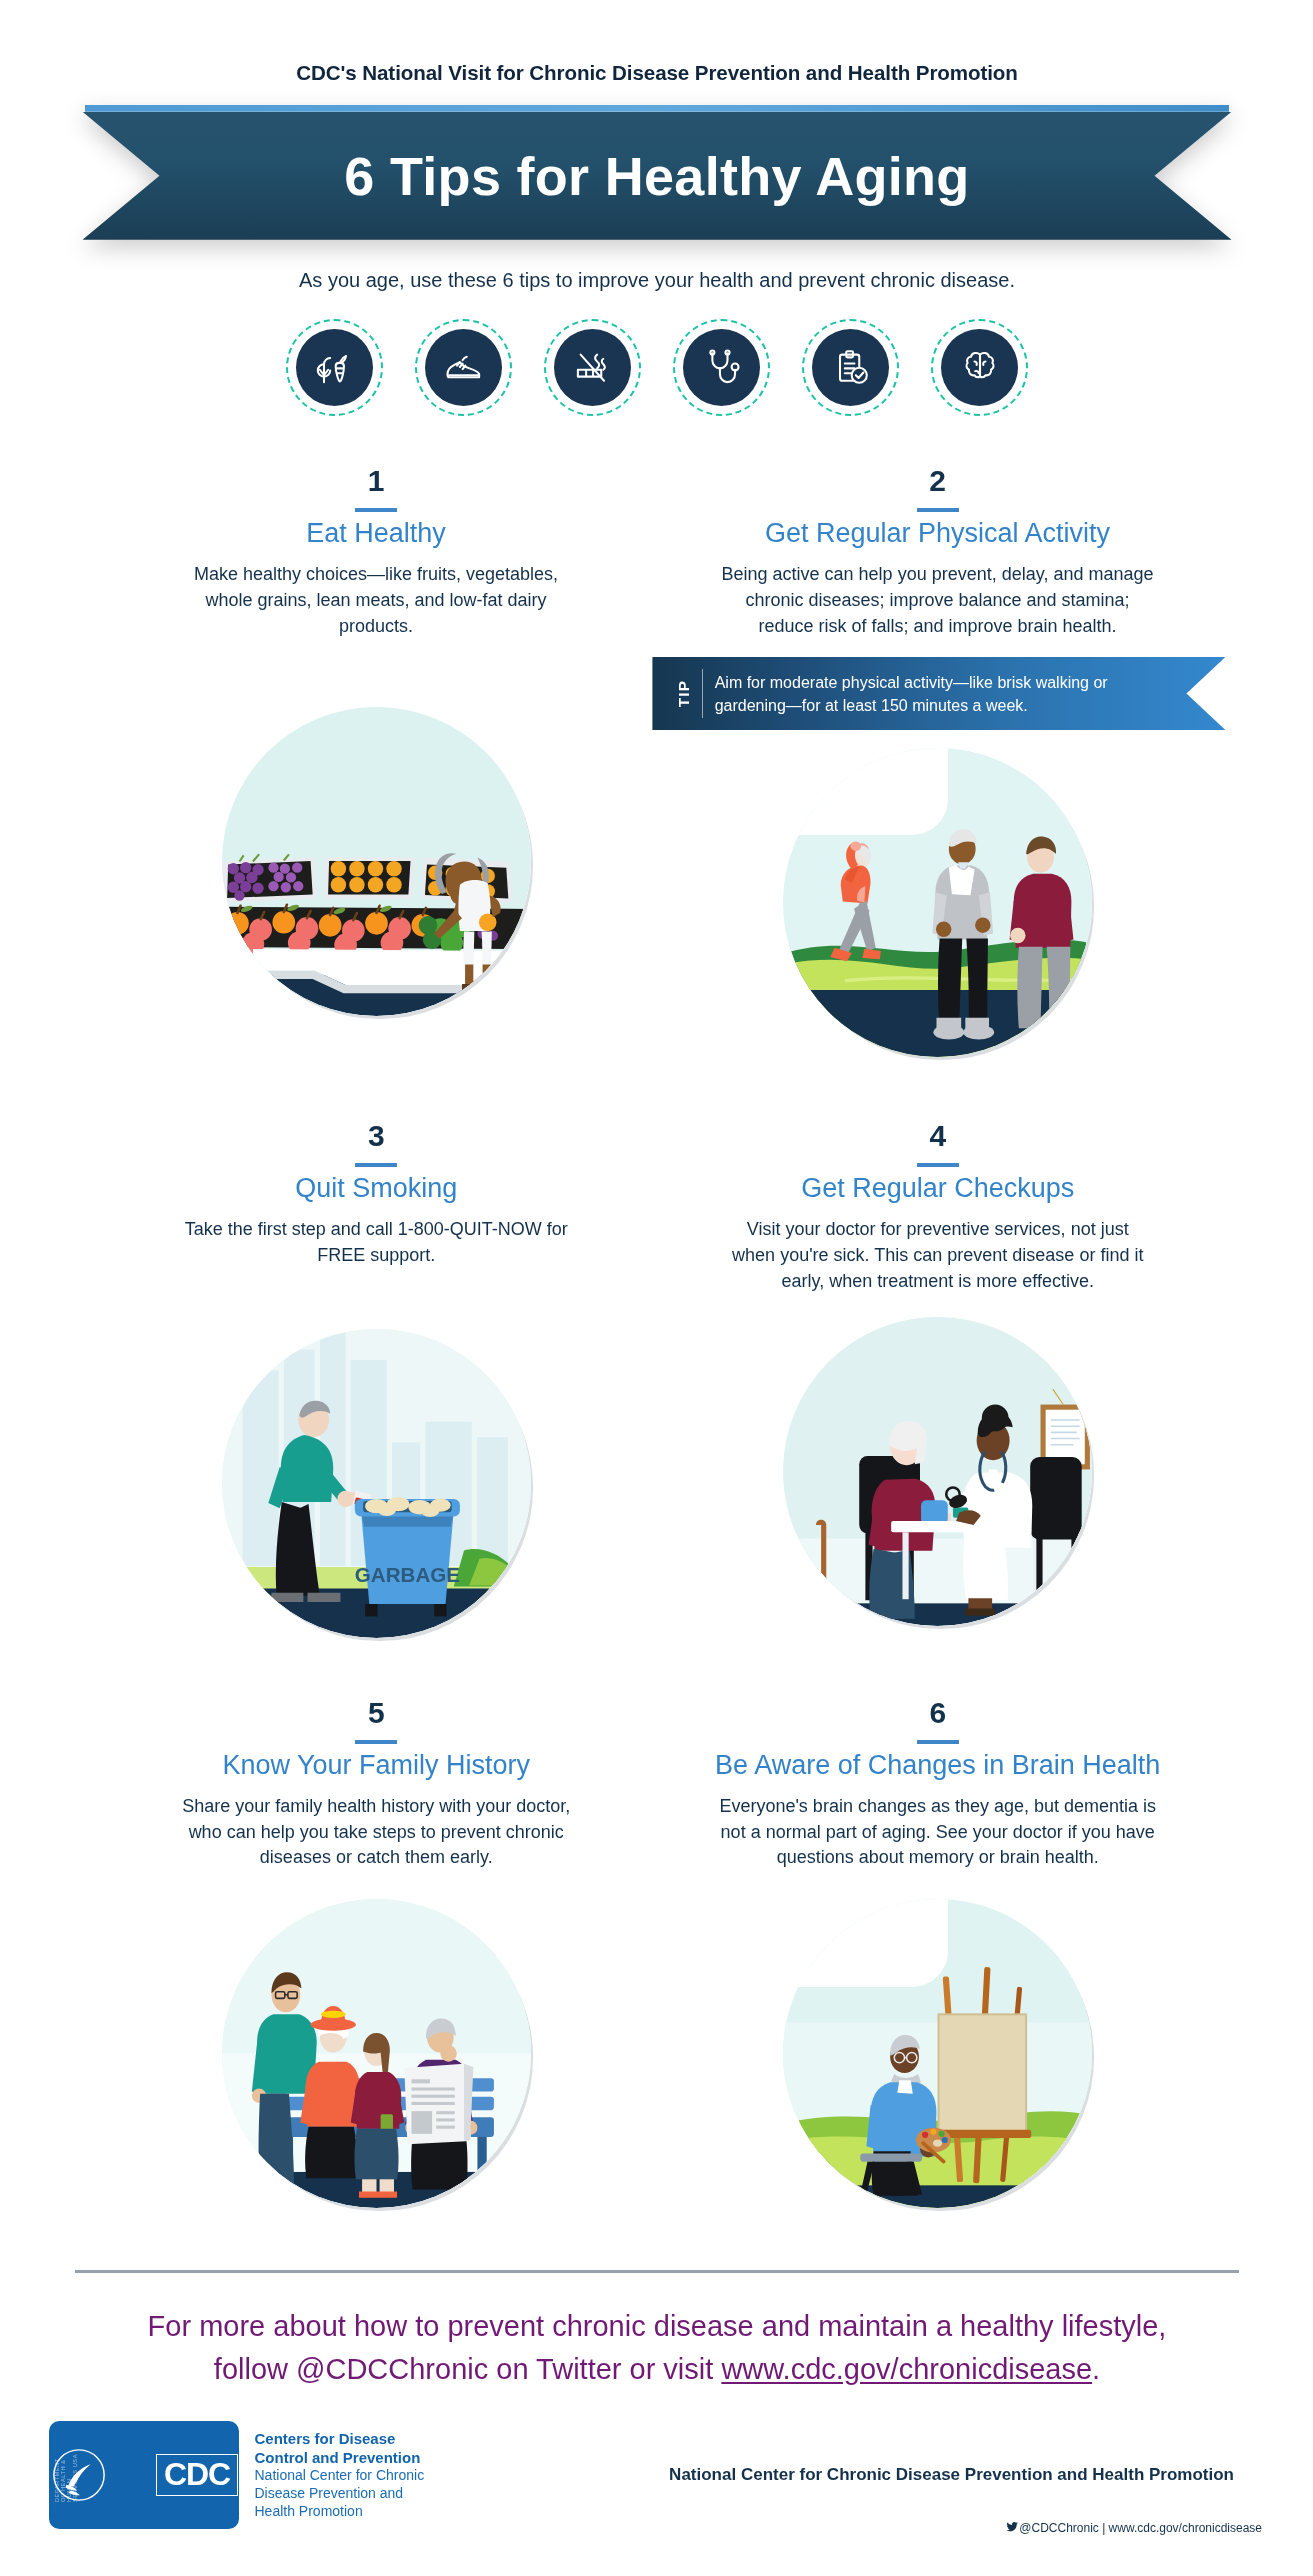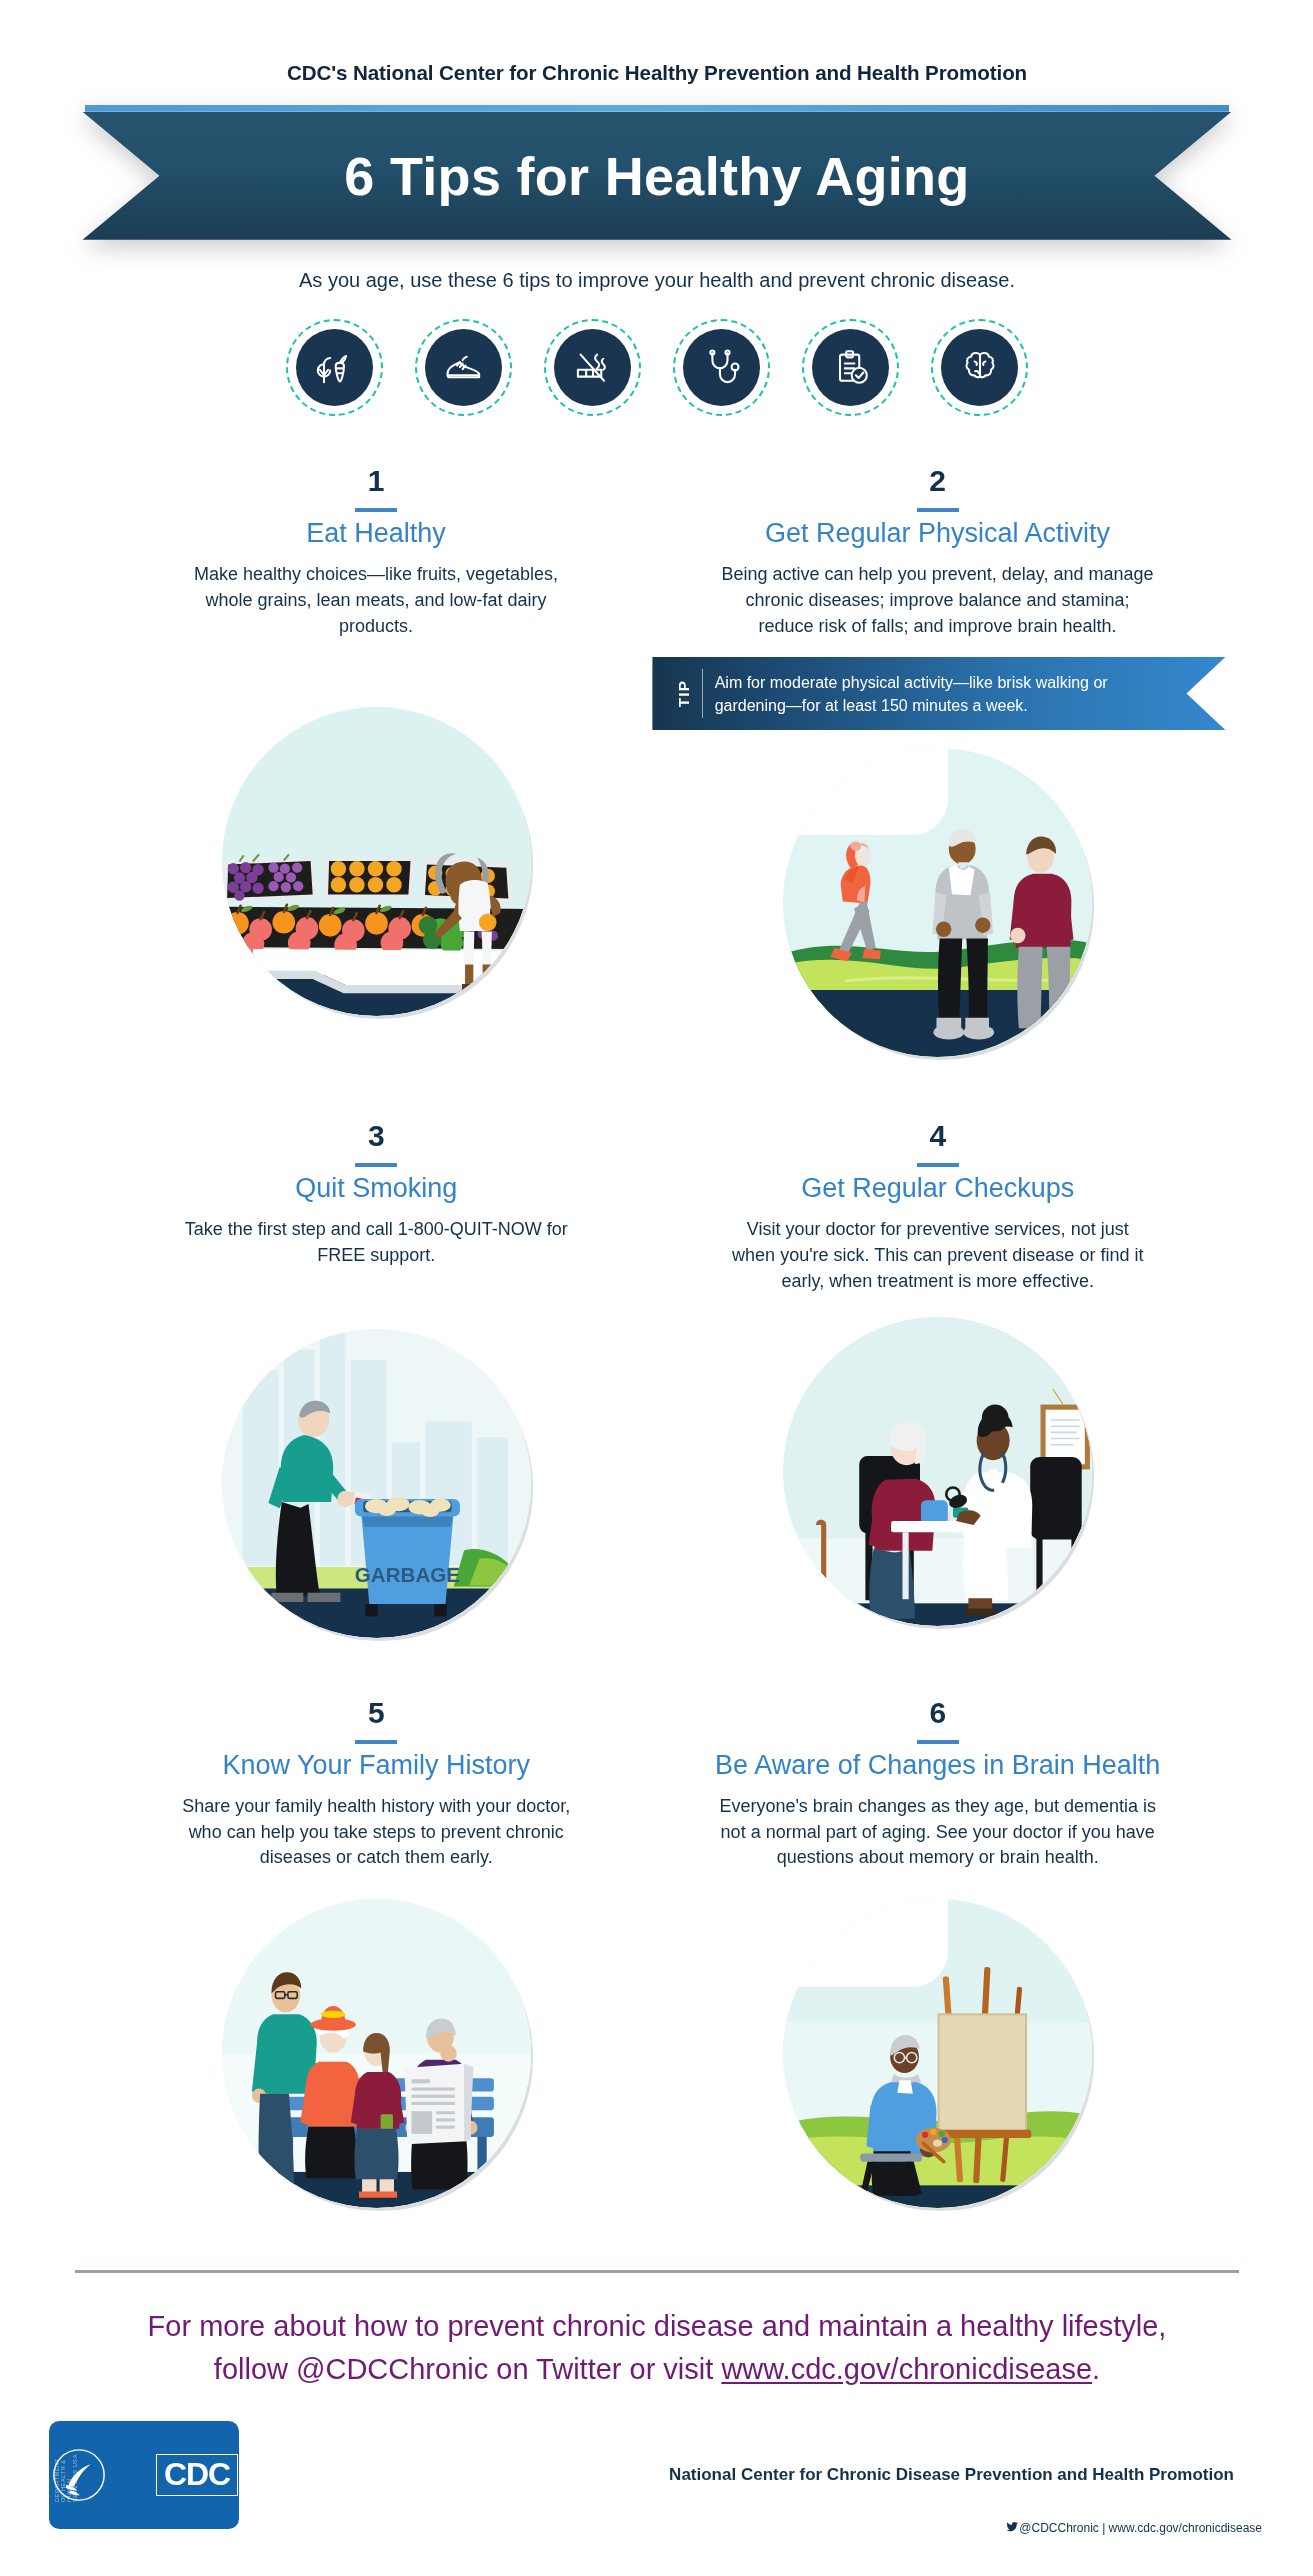--- a/index.html
+++ b/index.html
@@ -256,21 +256,21 @@
     right: 52px; bottom: -6.2px;
     font-size: 12px;
     color: #14314c;
     display: flex; align-items: flex-start; gap: 0;
   }
   .handle svg { width: 14.4px; height: 12.4px; }
 </style>
 </head>
 <body>
 
-<div class="kicker">CDC's National Center for Chronic Healthy Prevention and Health Promotion</div>
+<div class="kicker">CDC's National Visit for Chronic Disease Prevention and Health Promotion</div>
 
 <div class="ribbon-wrap">
   <div class="ribbon-top"></div>
   <div class="ribbon-shape">
     <div class="ribbon-title">6 Tips for Healthy Aging</div>
   </div>
 </div>
 
 <div class="intro">As you age, use these 6 tips to improve your health and prevent chronic disease.</div>
 
@@ -922,20 +922,27 @@
       <path d="M38 84c4-18 18-32 38-40-14 14-22 26-26 40z" fill="#ffffff"></path>
       <path d="M44 72c8-16 22-28 40-34-14 12-24 24-30 38z" fill="#ffffff"></path>
       <path d="M34 80c10 2 18 6 22 12-10 0-18-2-24-6z" fill="#ffffff"></path>
       <path d="M44 92c8 2 14 6 18 10-10 0-18-2-24-6z" fill="#ffffff"></path>
     </svg>
     <div class="cdcbox">
       <span>CDC</span>
     </div>
   </div>
 
+  <div class="logotext">
+    <div class="b">Centers for Disease</div>
+    <div class="b">Control and Prevention</div>
+    <div class="n">National Center for Chronic</div>
+    <div class="n">Disease Prevention and</div>
+    <div class="n">Health Promotion</div>
+  </div>
 
   <div class="ncright">
     <div class="ncline">National Center for Chronic Disease Prevention and Health Promotion</div>
   </div>
 
   <div class="handle">
     <svg viewBox="0 0 24 24">
       <path fill="#14314c" d="M23 4.2c-.8.4-1.7.6-2.6.8a4.6 4.6 0 0 0 2-2.5c-.9.5-1.9.9-3 1.1a4.5 4.5 0 0 0-7.7 4.1A12.8 12.8 0 0 1 2.4 3a4.5 4.5 0 0 0 1.4 6 4.4 4.4 0 0 1-2-.6v.1c0 2.2 1.5 4 3.6 4.4a4.5 4.5 0 0 1-2 .1 4.5 4.5 0 0 0 4.2 3.1A9 9 0 0 1 1 18.1 12.7 12.7 0 0 0 7.9 20c8.3 0 12.8-6.9 12.8-12.8v-.6c.9-.6 1.7-1.5 2.3-2.4z"></path>
     </svg>
     <span>@CDCChronic | www.cdc.gov/chronicdisease</span>

